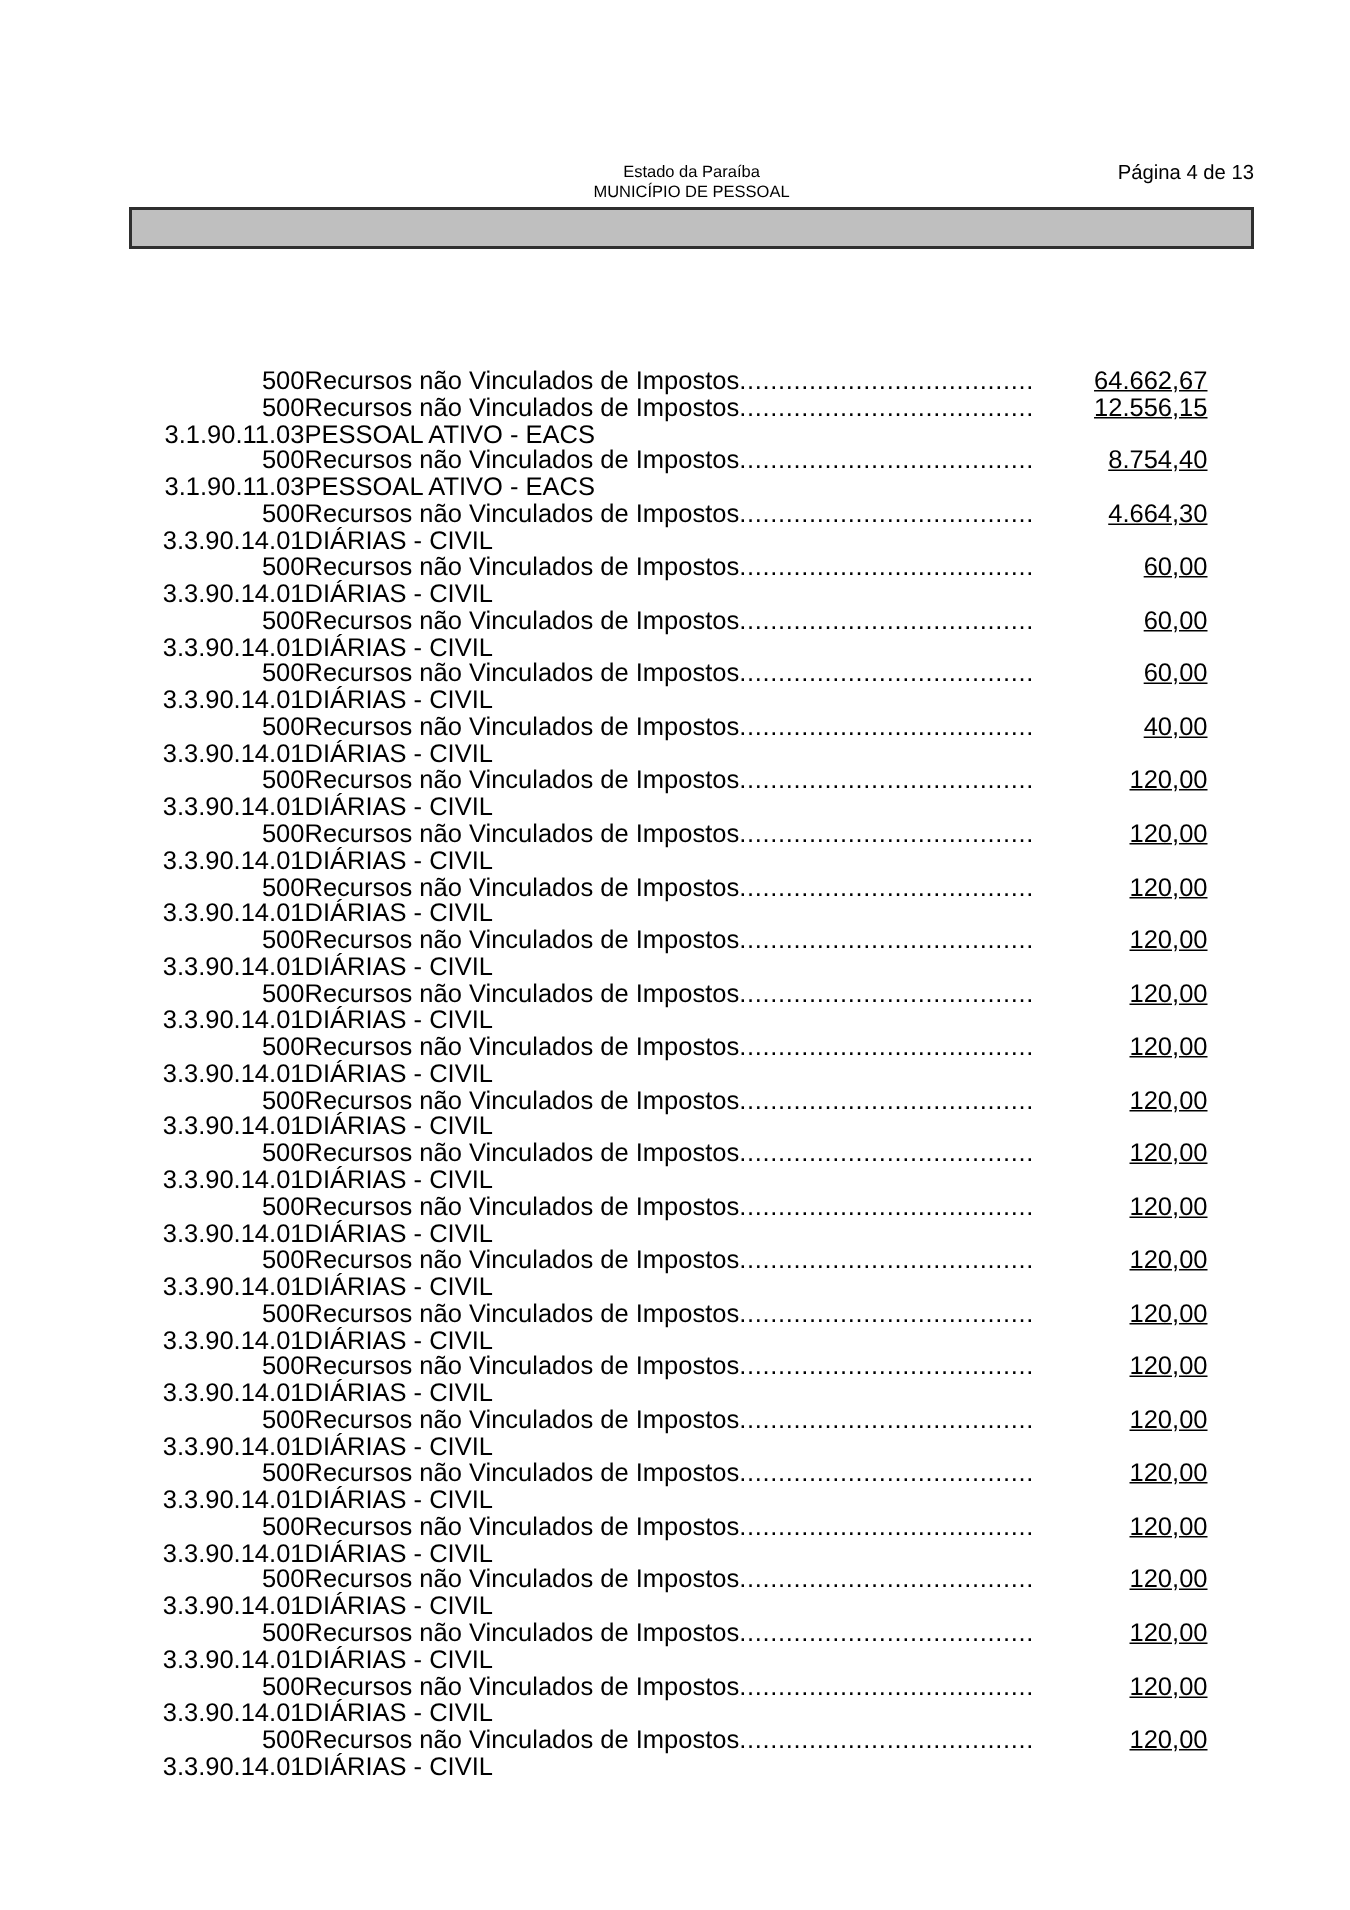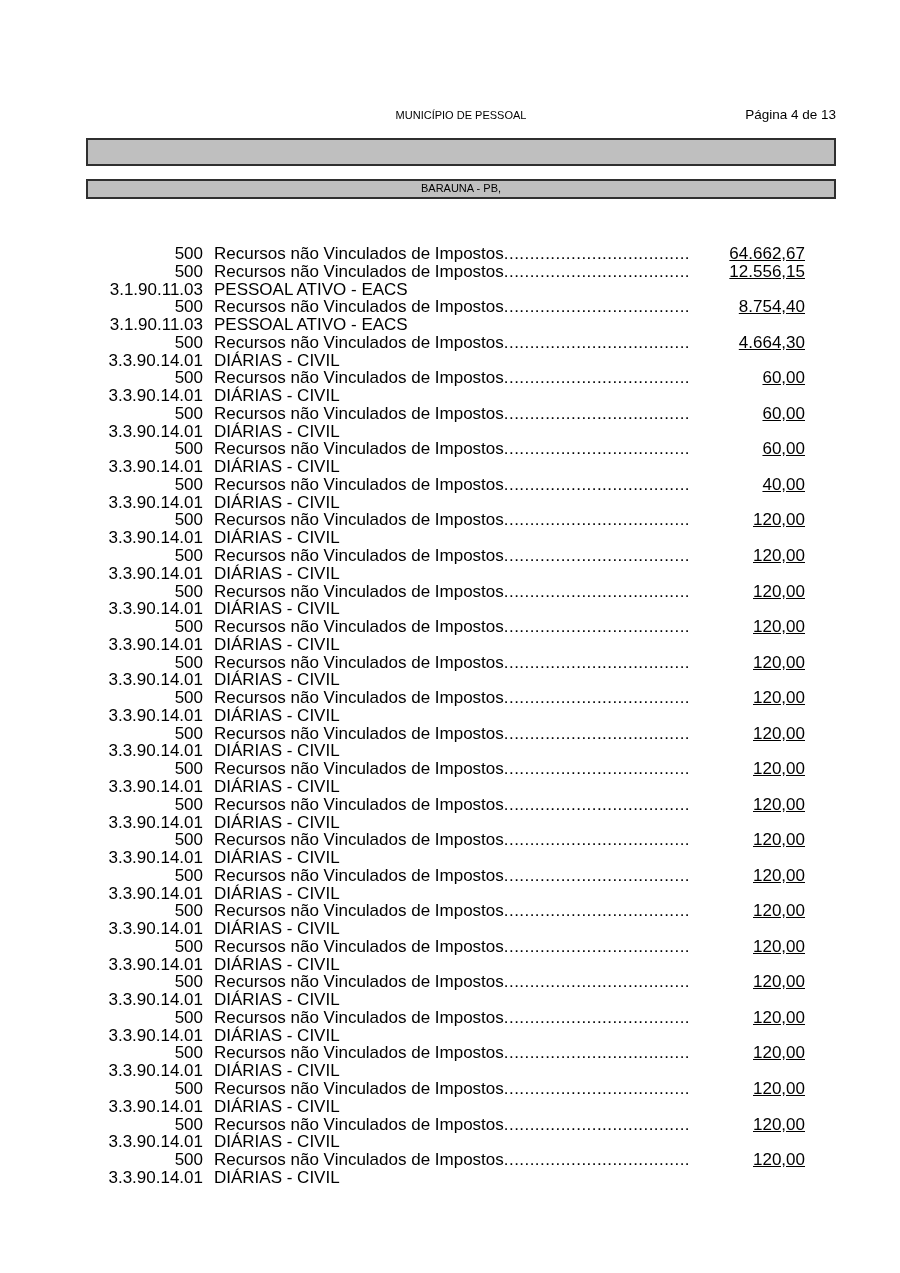--- a/index.html
+++ b/index.html
@@ -32,42 +32,42 @@
   }
   .lines {
     position:absolute; left:86px; top:245px; width:750px;
     font-size:17px;
   }
   .line {
     display:flex; height:17.77px; line-height:17.77px;
     white-space:nowrap; align-items:baseline;
   }
   .col-code { flex:none; width:117px; text-align:right; }
-  .col-desc { flex:none; margin-left:11px; }
+  .col-desc { flex:none; }
   .dots { flex:1 1 auto; overflow:hidden; white-space:nowrap; }
   .dots::after {
     content:"................................................................................................................................................................................................................";
     letter-spacing:0.45px;
   }
   .col-value { flex:none; width:146px; text-align:right; padding-right:31px;text-decoration:underline; }
 </style>
 </head>
 <body>
 
 <div class="page">
 
   <div class="hdr-center">
+    <div>Estado da Paraíba</div>
     <div>MUNICÍPIO DE PESSOAL</div>
   </div>
 
   <div class="page-label">Página 4 de 13</div>
 
   <div class="bar bar-title"></div>
 
-  <div class="bar bar-subtitle">BARAUNA - PB,</div>
 
   <div class="lines">
 
       <div class="line line-source">
         <span class="col-code">500</span>
         <span class="col-desc">Recursos não Vinculados de Impostos</span>
         <span class="dots"></span>
         <span class="col-value">64.662,67</span>
       </div>
 

